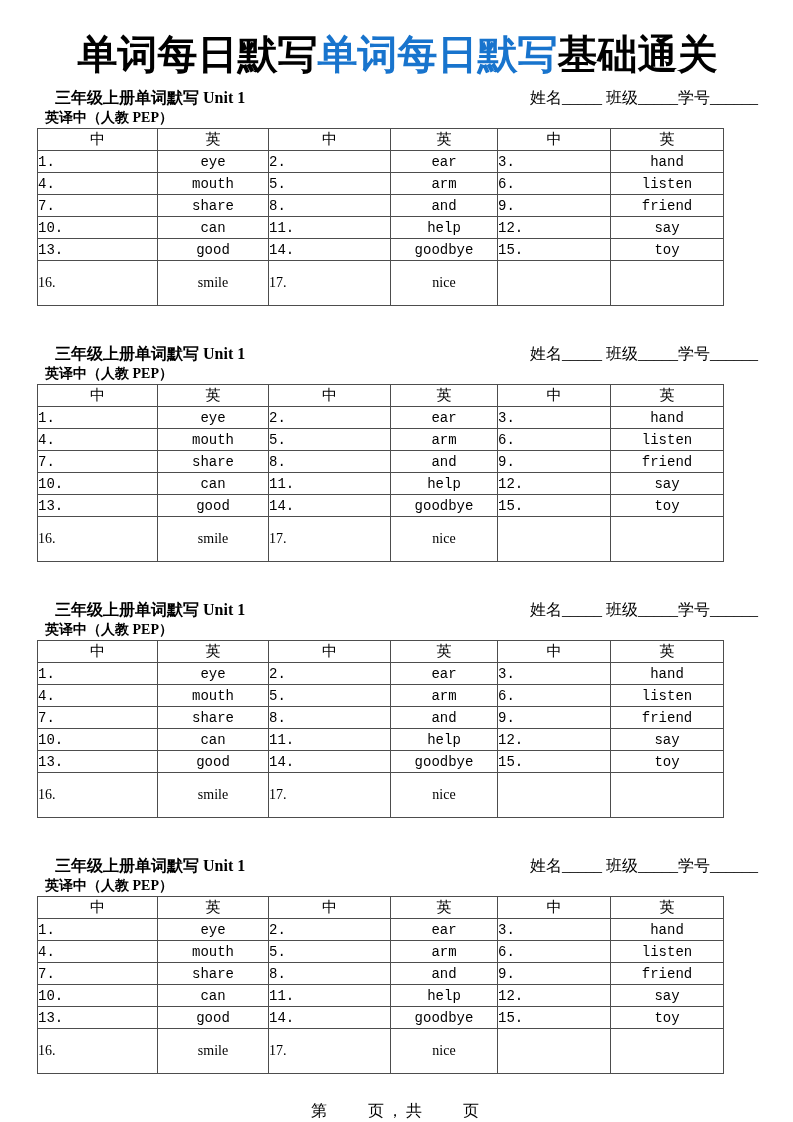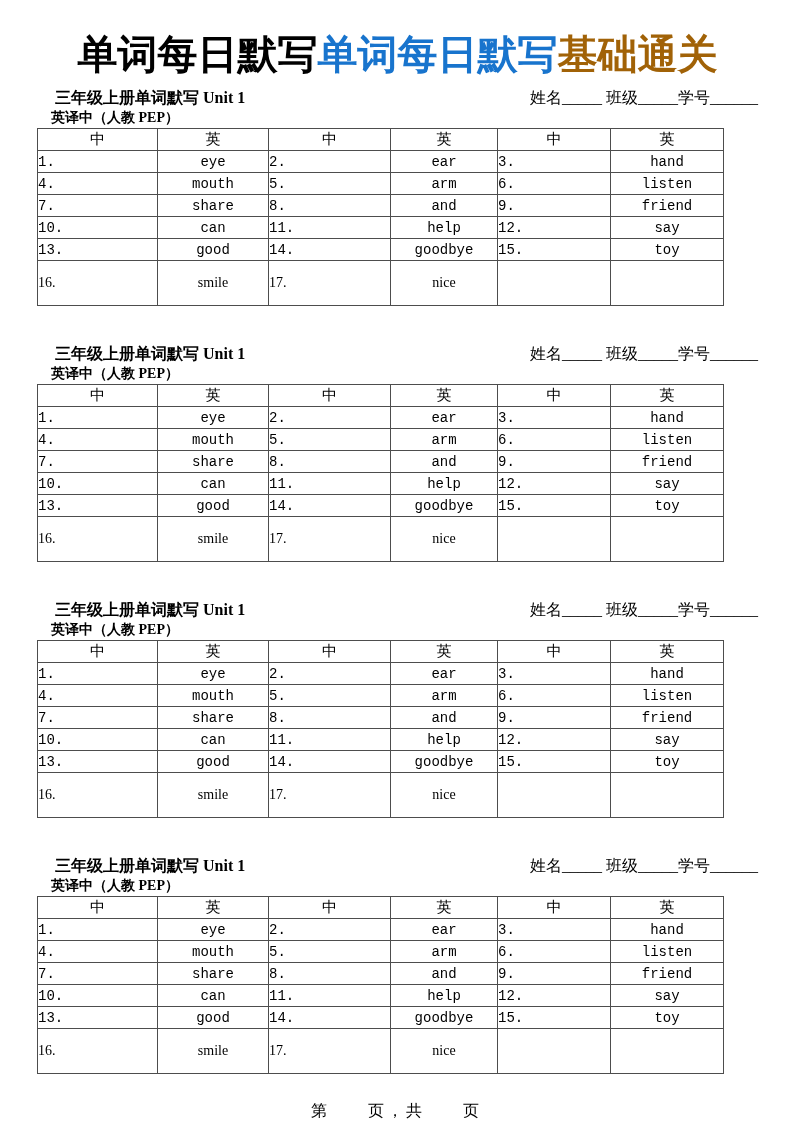--- a/index.html
+++ b/index.html
@@ -33,21 +33,21 @@
     font-size: 16px;
     line-height: 20px;
     padding-left: 18px;
   }
   .sec-fields { font-weight: normal; font-size: 16px; white-space: nowrap; }
 
   .sec-sub {
     font-weight: bold;
     font-size: 14px;
     line-height: 17px;
-    margin: 1px 0 2px 14px;
+    margin: 1px 0 2px 8px;
   }
 
   table.dictation {
     border-collapse: collapse;
     table-layout: fixed;
     width: 686px;
   }
   table.dictation th, table.dictation td {
     border: 1px solid #4d4d4d;
     padding: 0;
@@ -81,21 +81,21 @@
     text-align: center;
     font-size: 16px;
     letter-spacing: 3px;
     font-family: "Liberation Serif", serif;
   }
 </style>
 </head>
 <body>
 
 <div class="page">
-  <h1 class="main-title"><span>单词每日默写</span><span style="color: rgb(24, 116, 205); text-align: center;">单词每日默写</span><span style="color: #a16207;">基础通关</span></h1>
+  <h1 class="main-title"><span>单词每日默写</span><span style="color: rgb(24, 116, 205); text-align: center;">单词每日默写</span><span style="color: #000000;">基础通关</span></h1>
 
   <div id="sections">
   <section class="worksheet">
     <div class="sec-head">
       <span class="sec-title">三年级上册单词默写 Unit 1</span>
       <span class="sec-fields">姓名_____ 班级_____学号______</span>
     </div>
     <div class="sec-sub">英译中（人教 PEP）</div>
     <table class="dictation">
       <colgroup>

